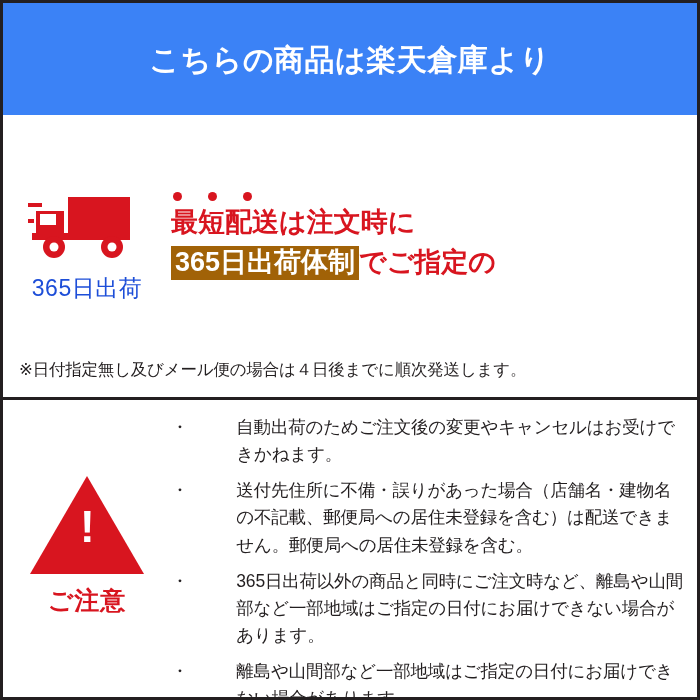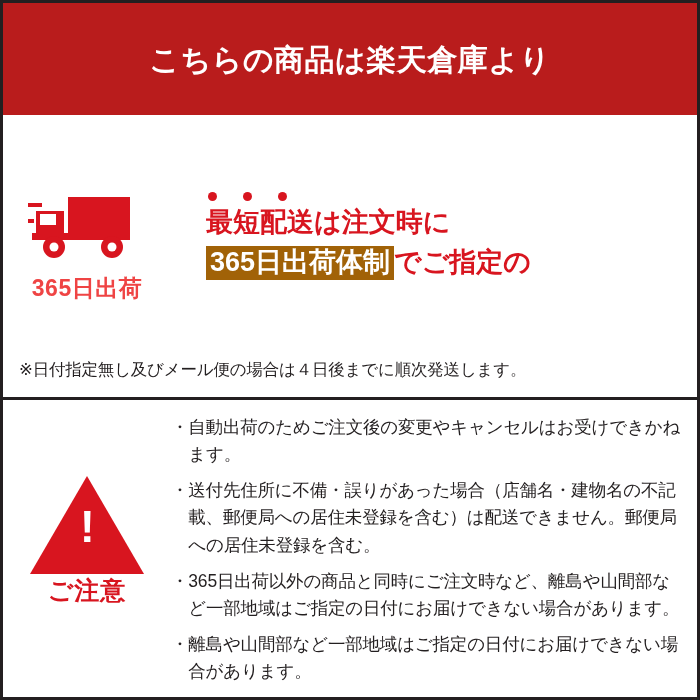--- a/index.html
+++ b/index.html
@@ -18,21 +18,21 @@
     height: 700px;
     border: 3px solid #231f20;
     box-sizing: border-box;
     display: flex;
     flex-direction: column;
     background: #ffffff;
   }
 
   
   .header {
-    background: #b91c1c;
+    background: #3b82f6;
     color: #ffffff;
     flex: 0 0 110px;
     display: flex;
     flex-direction: column;
     align-items: center;
     justify-content: center;
     padding-top: 2px;
   }
   .header-line {
     font-size: 30px;
@@ -63,30 +63,29 @@
     justify-content: center;
     padding-top: 14px;
   }
   .truck-icon {
     width: 118px;
     height: 76px;
     position: relative;
   }
   .truck-label {
     margin-top: 12px;
-    color: #ef4444;
+    color: #1d4ed8;
     font-size: 23px;
-    font-weight: bold;
+    font-weight: normal;
     letter-spacing: 0.5px;
   }
   .mid-text {
     flex: 1 1 auto;
     padding-right: 12px;
     color: #d8151f;
-    margin-left: 35px;
   }
   .mid-text .l {
     font-size: 27px;
     font-weight: bold;
     line-height: 1.48;
     white-space: nowrap;
   }
   .hl {
     background: #a16207;
     color: #ffffff;
@@ -140,20 +139,21 @@
     left: -7px;
     top: 34px;
     width: 14px;
     text-align: center;
     color: #ffffff;
     font-size: 44px;
     font-weight: bold;
     line-height: 0.75;
   }
   .caution-label {
+    margin-top: 10px;
     color: #d8151f;
     font-size: 25px;
     font-weight: bold;
     letter-spacing: 1px;
     font-family: Liberation Serif, serif;
   }
   .caution-list {
     flex: 1 1 auto;
     padding: 0 14px 0 0;
     color: #231f20;
@@ -163,20 +163,21 @@
     font-size: 17.5px;
     line-height: 1.55;
     margin-bottom: 9px;
     letter-spacing: -0.2px;
   }
   .c-bullet {
     flex: 0 0 16px;
   }
   .c-text {
     flex: 1 1 auto;
+    margin-left: 48px;
   }
 </style>
 </head>
 <body>
 
 <div class="banner">
 
   <div class="header">
     <div class="header-line">こちらの商品は楽天倉庫より</div>
   </div>

